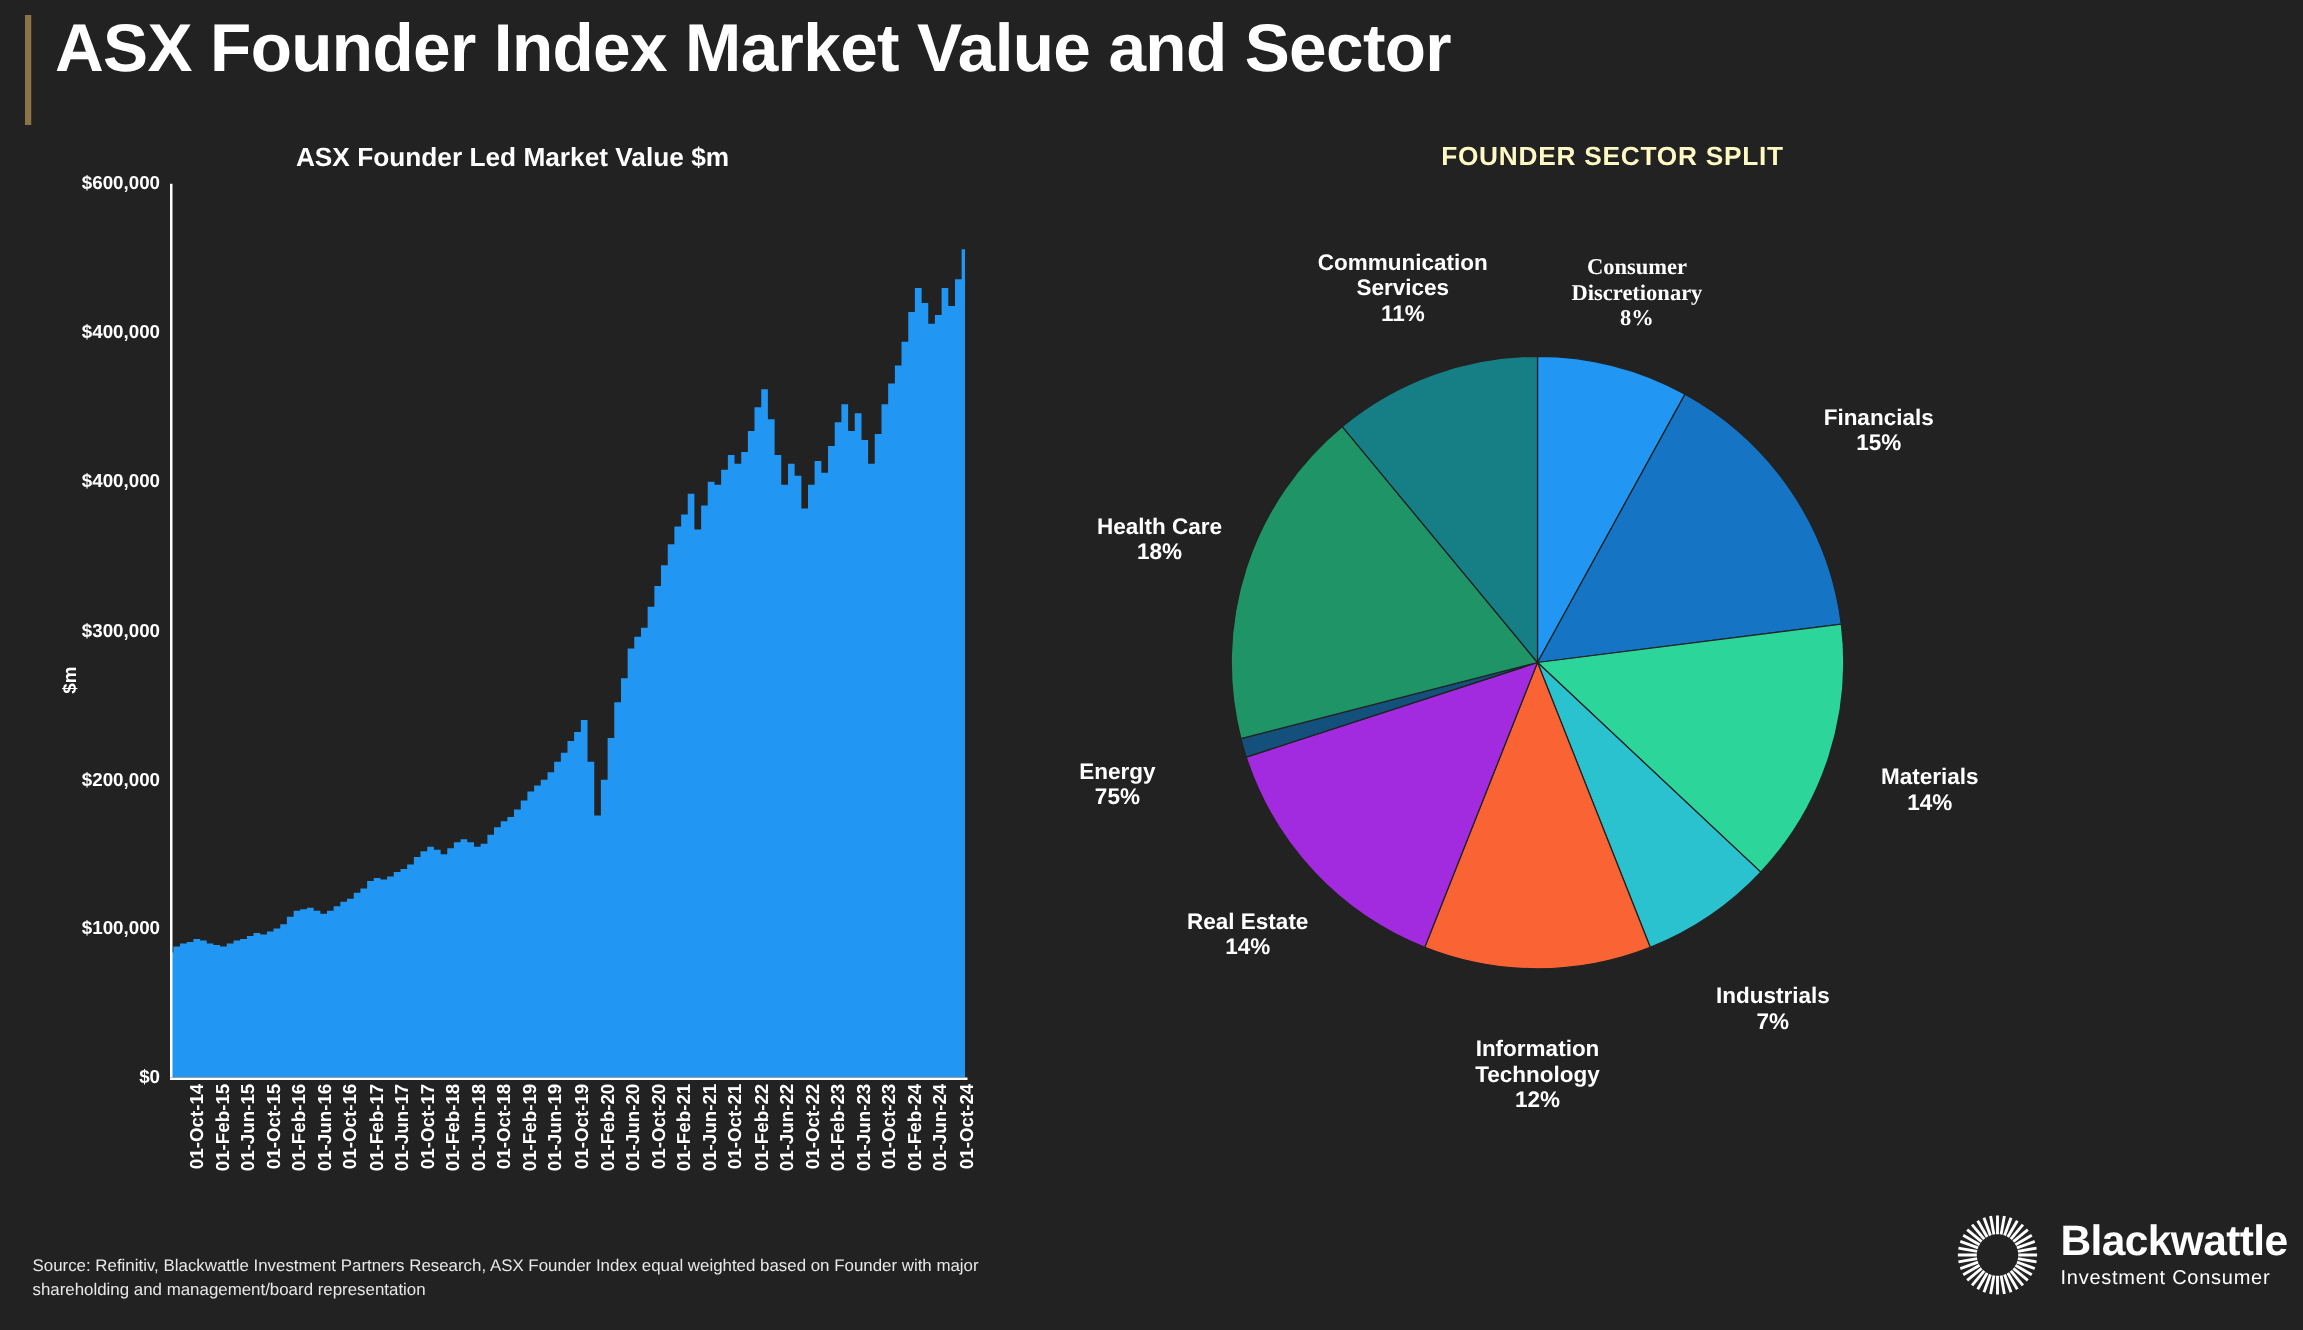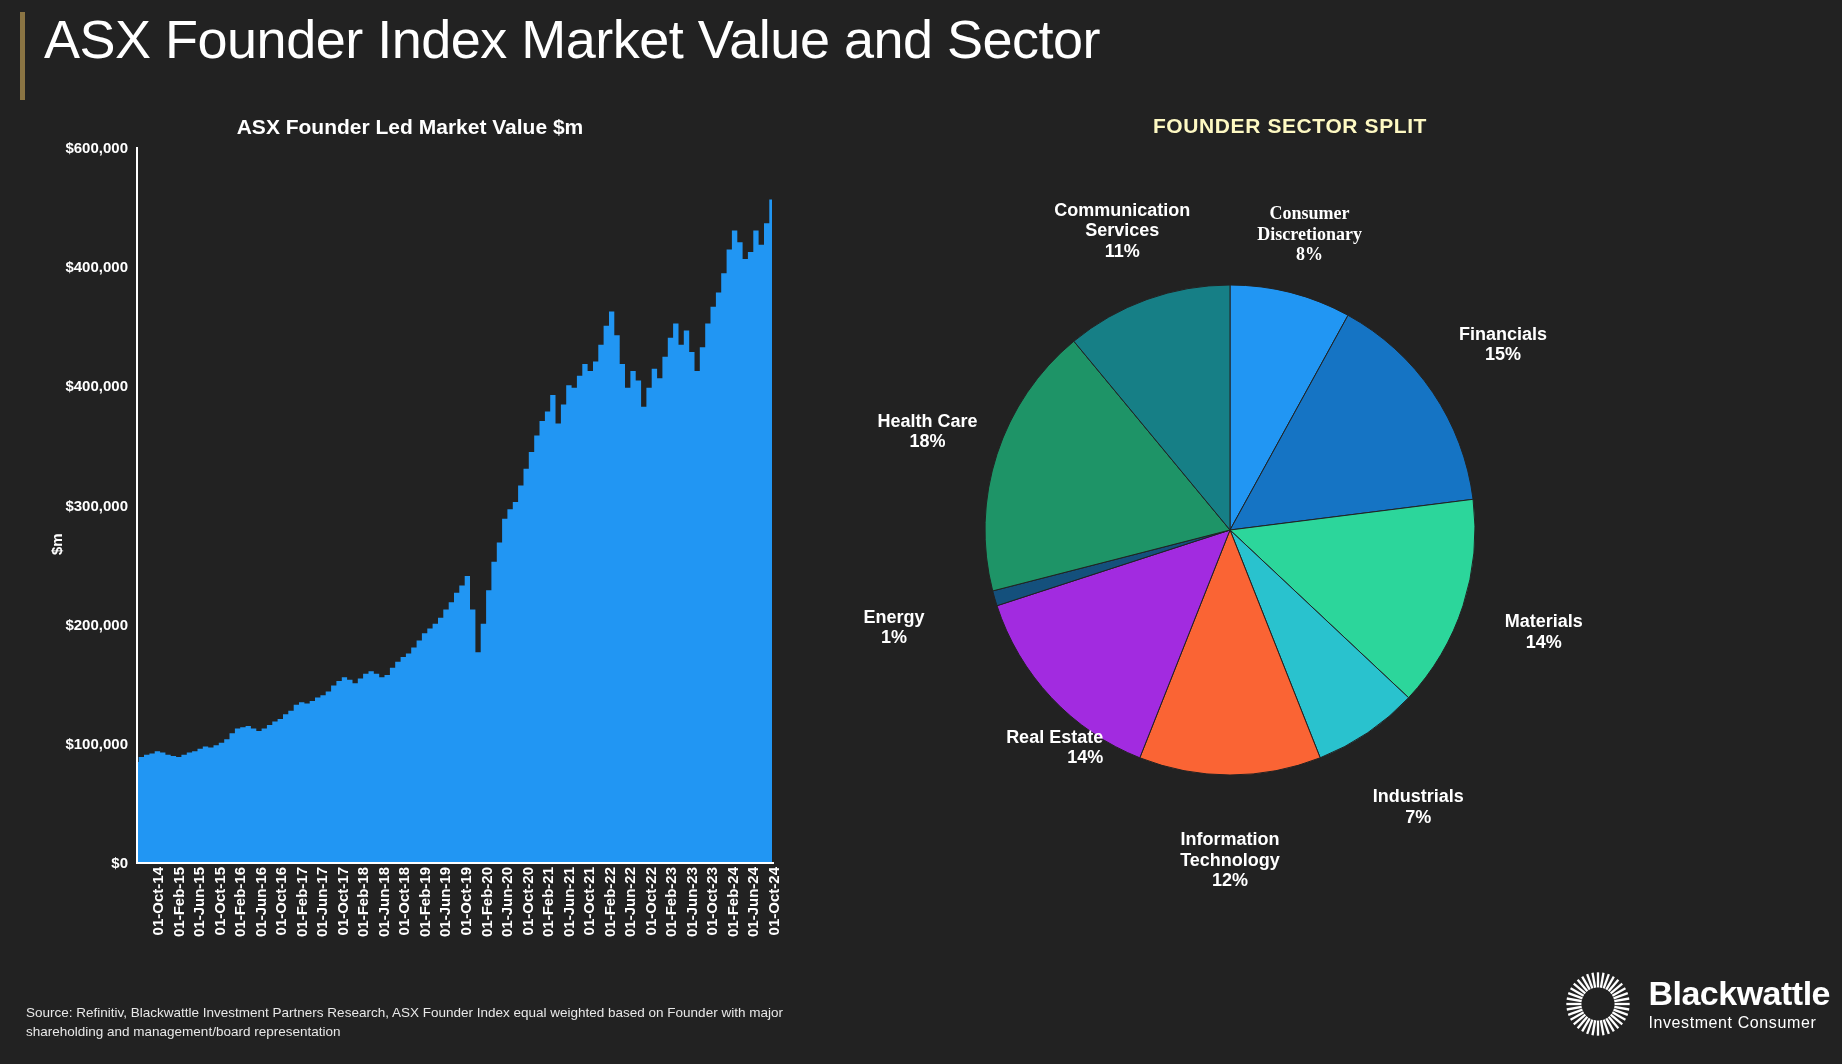--- a/index.html
+++ b/index.html
@@ -13,21 +13,21 @@
   }
 
   
   #header{ position:absolute; left:0; top:0; width:100%; height:110px; }
   #title-rule{
     position:absolute; left:20px; top:12px; width:5px; height:88px;
     background:#8a7443;
   }
   #page-title{
     position:absolute; left:44px; top:8px;
-    font-size:54px; font-weight:normal; letter-spacing:-0.5px;
+    font-size:54px; font-weight:bold; letter-spacing:-0.5px;
     color:#ffffff; white-space:nowrap;
   }
 
   
   #area-panel{ position:absolute; left:0; top:105px; width:920px; height:800px; }
   #area-chart-title{
     position:absolute; left:0; top:10px; width:820px; text-align:center;
     font-size:21px; font-weight:bold; color:#ffffff;
   }
   #plot{
@@ -177,24 +177,24 @@
 8%</div>
       <div class="pie-label" style="left: 582.937px; top: 194.512px; width: 210px; margin-left: -105px; transform: translateY(-50%);">Financials
 15%</div>
       <div class="pie-label" style="left: 623.849px; top: 481.976px; width: 210px; margin-left: -105px; transform: translateY(-50%);">Materials
 14%</div>
       <div class="pie-label" style="left: 498.298px; top: 657.072px; width: 210px; margin-left: -105px; transform: translateY(-50%);">Industrials
 7%</div>
       <div class="pie-label" style="left: 310px; top: 710px; width: 210px; margin-left: -105px; transform: translateY(-50%);">Information
 Technology
 12%</div>
-      <div class="pie-label" style="left: 78.188px; top: 597.686px; width: 210px; margin-left: -105px; transform: translateY(-50%); text-align: right;">Real Estate
+      <div class="pie-label" style="left: 78.188px; top: 597.686px; width: 210px; margin-left: -105px; transform: translateY(-50%);">Real Estate
 14%</div>
       <div class="pie-label" style="left: -26.1028px; top: 477.647px; width: 210px; margin-left: -105px; transform: translateY(-50%);">Energy
-1%</div>
+75%</div>
       <div class="pie-label" style="left: 7.56403px; top: 281.733px; width: 210px; margin-left: -105px; transform: translateY(-50%);">Health Care
 18%</div>
       <div class="pie-label" style="left: 202.281px; top: 80.7999px; width: 210px; margin-left: -105px; transform: translateY(-50%);">Communication
 Services
 11%</div>
     </div>
 </div>
 
 <div id="source">Source: Refinitiv, Blackwattle Investment Partners Research, ASX Founder Index equal weighted based on Founder with major shareholding and management/board representation</div>
 

